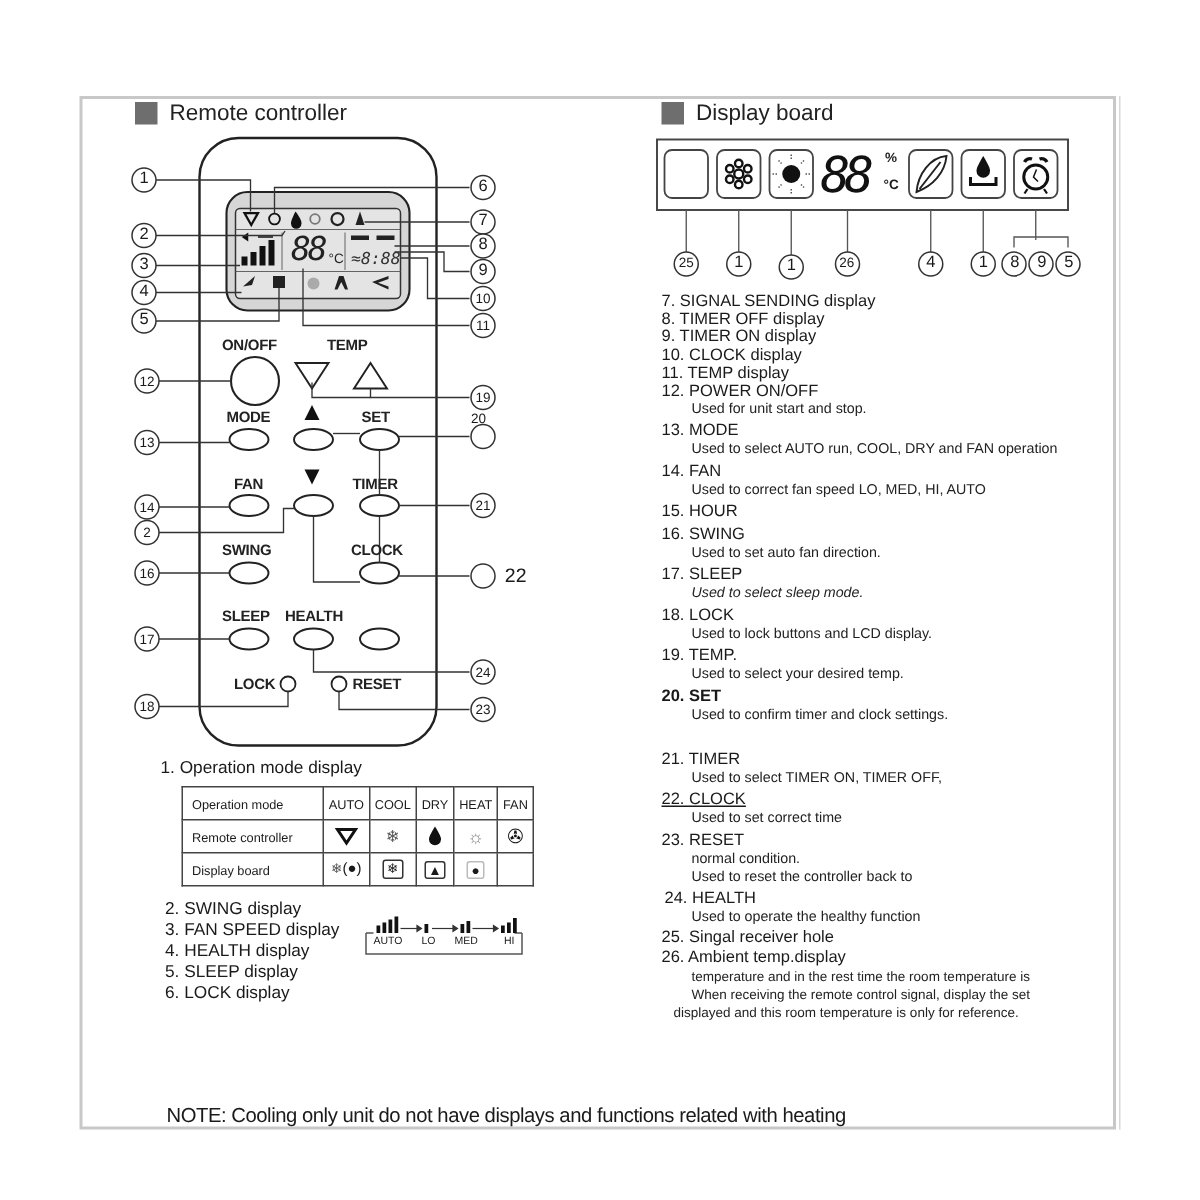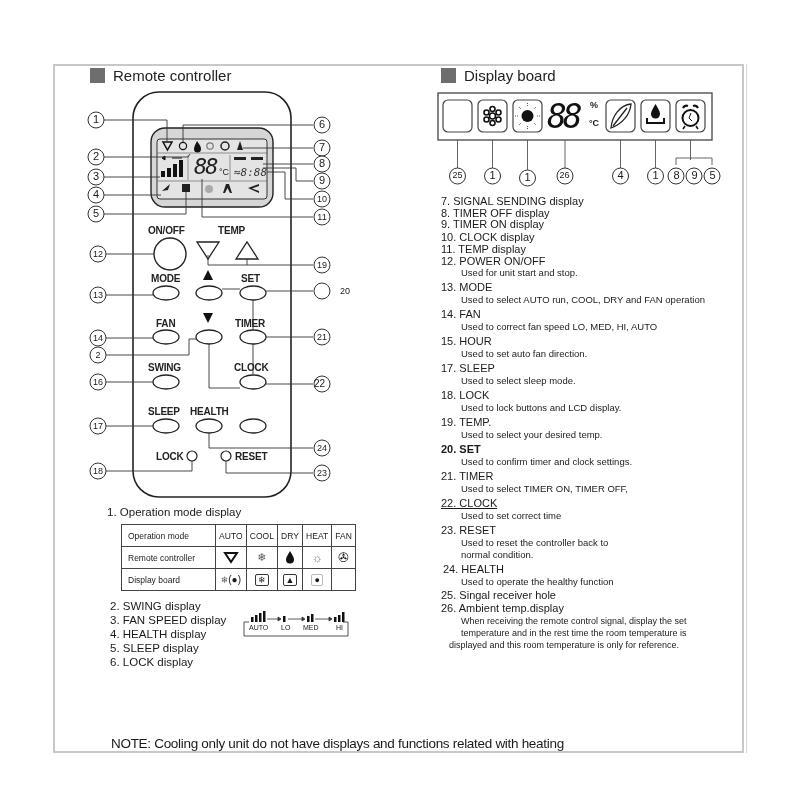--- a/index.html
+++ b/index.html
@@ -192,23 +192,23 @@
 <div class="abs callout" style="left:90px; top:419px; width:16px; text-align:center; font-size:9px; line-height:14px;">17</div>
 <div class="abs callout" style="left:90px; top:464px; width:16px; text-align:center; font-size:9px; line-height:14px;">18</div>
 
 <div class="abs callout" style="left:314px; top:118px; width:16px; text-align:center;">6</div>
 <div class="abs callout" style="left:314px; top:141px; width:16px; text-align:center;">7</div>
 <div class="abs callout" style="left:314px; top:157px; width:16px; text-align:center;">8</div>
 <div class="abs callout" style="left:314px; top:174px; width:16px; text-align:center;">9</div>
 <div class="abs callout" style="left:314px; top:192px; width:16px; text-align:center; font-size:9px; line-height:14px;">10</div>
 <div class="abs callout" style="left:314px; top:210px; width:16px; text-align:center; font-size:9px; line-height:14px;">11</div>
 <div class="abs callout" style="left:314px; top:258px; width:16px; text-align:center; font-size:9px; line-height:14px;">19</div>
-<div class="abs callout" style="left:314px; top:284px; width:36px; text-align:right; font-size:9px; line-height:14px;">20</div>
+<div class="abs callout" style="left:314px; top:272px; width:36px; text-align:left; font-size:9px; line-height:14px;">20</div>
 <div class="abs callout" style="left:314px; top:330px; width:16px; text-align:center; font-size:9px; line-height:14px;">21</div>
-<div class="abs callout" style="left:314px; top:377px; width:37px; text-align:left; font-size:10px; line-height:14px;">22</div>
+<div class="abs callout" style="left:314px; top:377px; width:37px; text-align:right; font-size:13px; line-height:14px;">22</div>
 <div class="abs callout" style="left:314px; top:441px; width:16px; text-align:center; font-size:9px; line-height:14px;">24</div>
 <div class="abs callout" style="left:314px; top:466px; width:16px; text-align:center; font-size:9px; line-height:14px;">23</div>
 
 <div class="abs txt" style="left:107px; top:506px; font-size:11.5px;">1. Operation mode display</div>
 <table class="abs opmode" style="left:121px; top:524px; width:235px;">
   <tbody>
       <tr>
     <td class="rowhead" style="width:84px;">Operation mode</td>
     <td>AUTO</td>
     <td>COOL</td>
@@ -372,38 +372,39 @@
   <div class="txt" style="line-height:11.5px;">9. TIMER ON display</div>
   <div class="txt" style="line-height:12px;">10. CLOCK display</div>
   <div class="txt" style="line-height:12px;">11. TEMP display</div>
   <div class="txt" style="line-height:12px;">12. POWER ON/OFF</div>
   <div class="sub" style="margin-left:20px; line-height:12px;">Used for unit start and stop.</div>
   <div class="txt" style="line-height:13px; margin-top:2px;">13. MODE</div>
   <div class="sub" style="margin-left:20px; line-height:12px;">Used to select AUTO run, COOL, DRY and FAN operation</div>
   <div class="txt" style="line-height:13px; margin-top:2px;">14. FAN</div>
   <div class="sub" style="margin-left:20px; line-height:12px;">Used to correct fan speed LO, MED, HI,  AUTO</div>
   <div class="txt" style="line-height:13px; margin-top:2px;">15. HOUR</div>
+  <div class="txt" style="line-height:13px; margin-top:2px;">16. SWING</div>
   <div class="sub" style="margin-left:20px; line-height:12px;">Used to set auto fan direction.</div>
   <div class="txt" style="line-height:13px; margin-top:2px;">17. SLEEP</div>
-  <div class="sub" style="margin-left:20px; line-height:12px;">Used to select sleep mode.</div>
+  <div class="sub" style="margin-left:20px; line-height:12px;font-style:italic;">Used to select sleep mode.</div>
   <div class="txt" style="line-height:13px; margin-top:2px;">18. LOCK</div>
   <div class="sub" style="margin-left:20px; line-height:12px;">Used to lock buttons and LCD display.</div>
   <div class="txt" style="line-height:13px; margin-top:2px;">19. TEMP.</div>
   <div class="sub" style="margin-left:20px; line-height:12px;">Used to select your desired temp.</div>
   <div class="txt" style="line-height:13px; margin-top:2px;font-weight:bold;">20. SET</div>
   <div class="sub" style="margin-left:20px; line-height:12px;">Used to confirm timer and clock settings.</div>
-  <div class="txt" style="line-height:13px; margin-top:2px;">21. TIMER</div>
+  <div class="txt" style="line-height:13px; margin-top:17px;">21. TIMER</div>
   <div class="sub" style="margin-left:20px; line-height:12px;">Used to select TIMER ON, TIMER OFF,</div>
   <div class="txt" style="line-height:13px; margin-top:2px;text-decoration:underline;">22. CLOCK</div>
   <div class="sub" style="margin-left:20px; line-height:12px;">Used to set correct time</div>
   <div class="txt" style="line-height:13px; margin-top:2px;">23. RESET</div>
+  <div class="sub" style="margin-left:20px; line-height:12px;">normal condition.</div>
   <div class="sub" style="margin-left:20px; line-height:12px;">Used to reset  the controller back to</div>
-  <div class="sub" style="margin-left:20px; line-height:12px;">normal condition.</div>
   <div class="txt" style="line-height:13px; margin-top:2px; margin-left:2px;">24. HEALTH</div>
   <div class="sub" style="margin-left:20px; line-height:12px;">Used to operate the healthy function</div>
   <div class="txt" style="line-height:13px; margin-top:1px;">25.  Singal receiver hole</div>
   <div class="txt" style="line-height:13px;">26. Ambient temp.display</div>
+  <div class="sub" style="margin-left:20px; line-height:12px; font-size:9px;">temperature and in the rest time the room temperature is</div>
   <div class="sub" style="margin-left:20px; line-height:12px; font-size:9px;">When receiving the remote control signal, display the set</div>
-  <div class="sub" style="margin-left:20px; line-height:12px; font-size:9px;">temperature and in the rest time the room temperature is</div>
   <div class="sub" style="margin-left:8px; line-height:12px; font-size:9px;">displayed and this room temperature is only for reference.</div>
 </div>
 
 <div class="abs note" style="left:111px; top:736px;">NOTE:  Cooling only unit do not have  displays and functions related with heating</div>
 
 </body></html>

